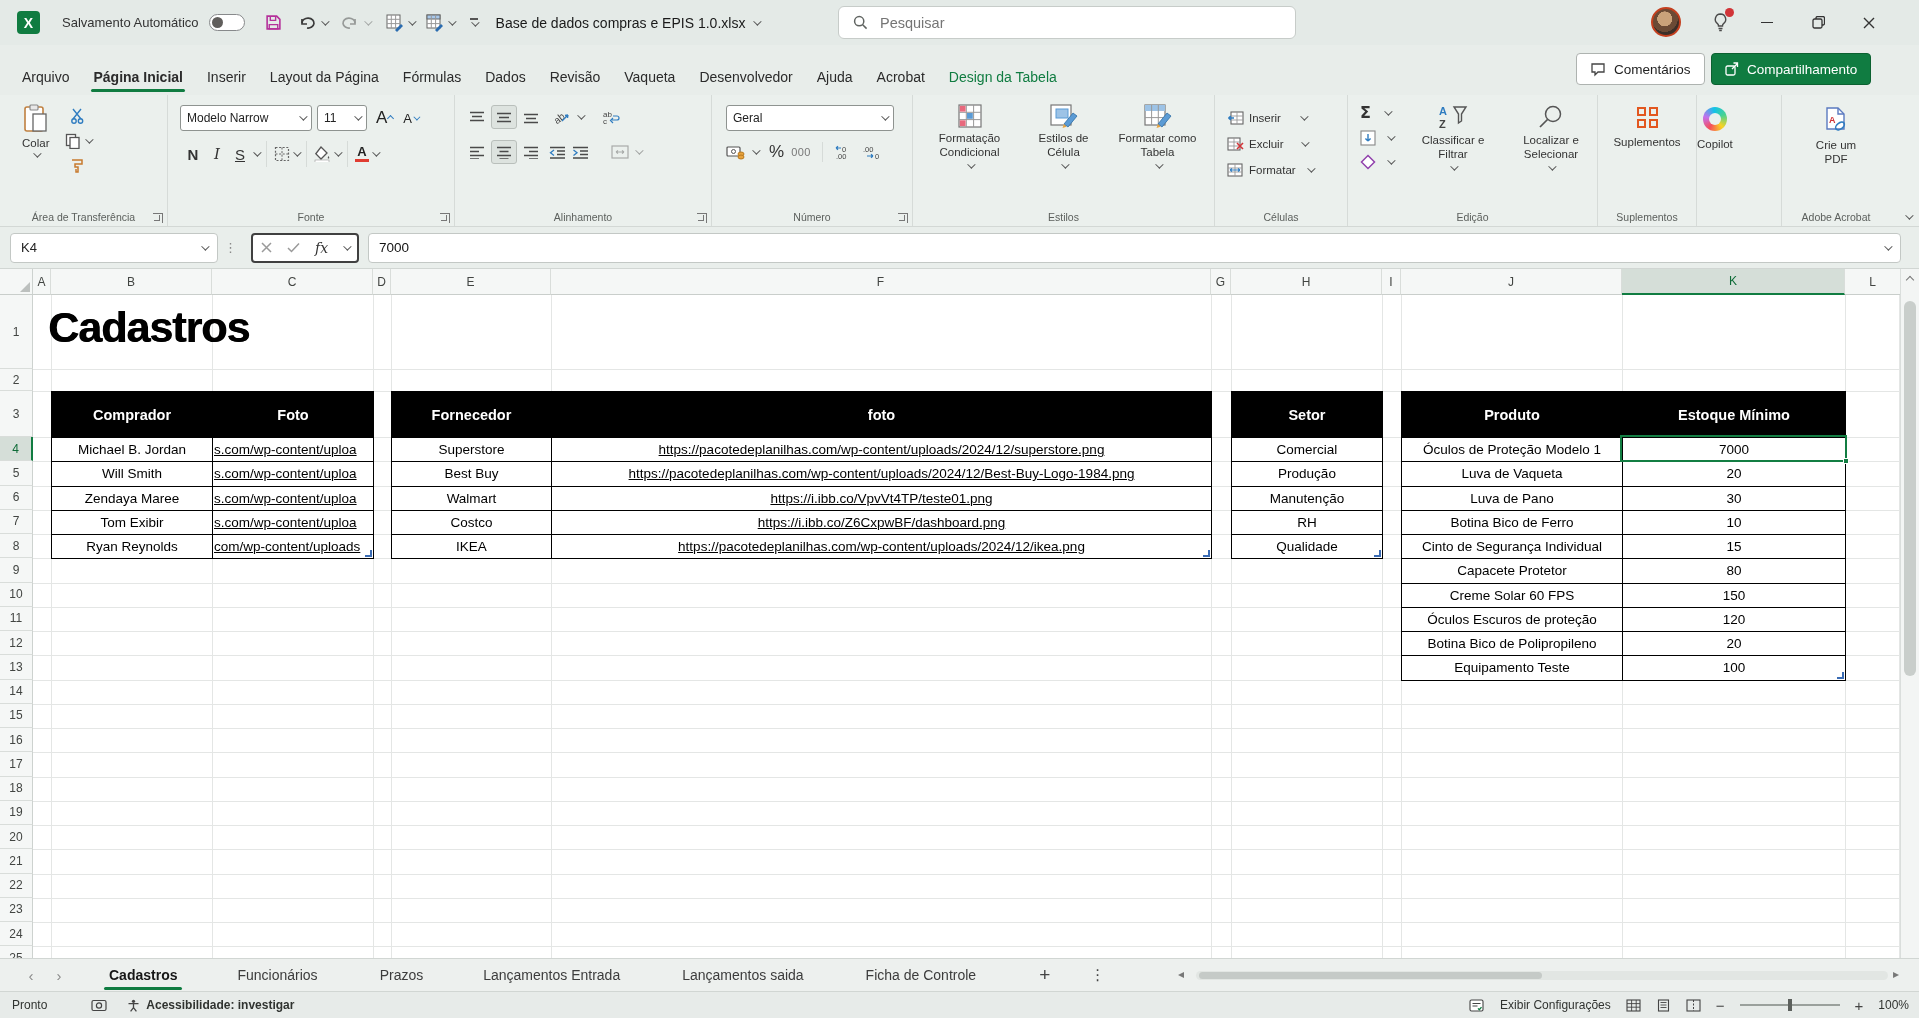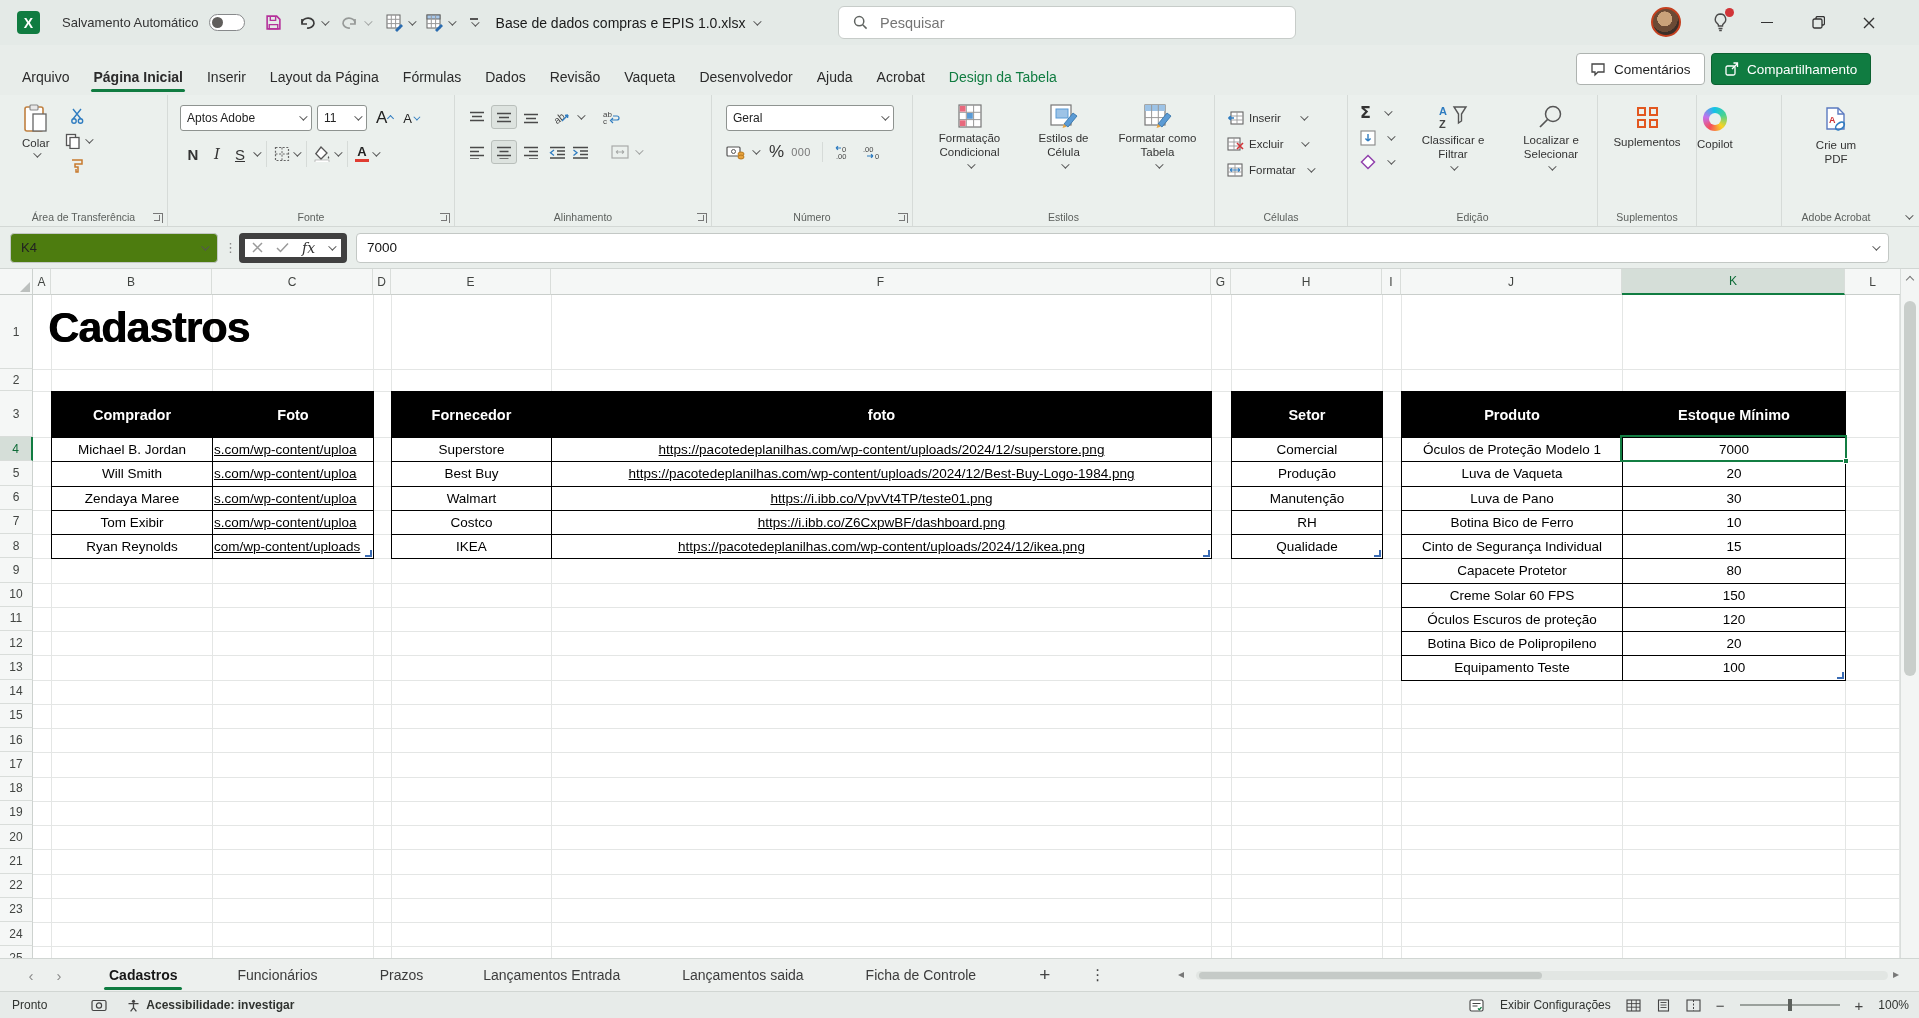--- a/index.html
+++ b/index.html
@@ -43,22 +43,22 @@
 .ln{stroke:#4a4a4a;stroke-width:1.5}
 .stackbtn{display:flex;align-items:center;gap:5px;font-size:11.5px;color:#333;height:26px}
 .vbtn{display:flex;flex-direction:column;align-items:center;text-align:center;font-size:11.5px;color:#333;line-height:1.25;gap:3px}
 .cpi{width:24px;height:24px;border-radius:50%;background:conic-gradient(from 210deg,#f64f59,#c471ed,#12c2e9,#49d292,#f9d423,#f64f59);position:relative}
 .cpi:after{content:"";position:absolute;inset:6px;border-radius:50%;background:#EBF0ED}
 .addin-ic{display:grid;grid-template-columns:9px 9px;grid-template-rows:9px 9px;gap:3px}
 .addin-ic i{border:2px solid #E2571F}
 .collapsechev{position:absolute;right:8px;bottom:6px}
 
 .fbar{position:absolute;left:0;top:227px;width:1919px;height:41px;background:#E9EEEB;display:flex;align-items:center}
-.namebox{margin-left:10px;width:208px;height:30px;background:#4d7c0f;border:1px solid #C3C8C5;border-radius:4px;display:flex;align-items:center;justify-content:space-between;padding:0 10px;font-size:13px;color:#222}
-.fxgroup{margin-left:2px;width:108px;height:30px;background:#fff;border:6px solid #404040;border-radius:4px;display:flex;align-items:center;justify-content:space-around;color:#9a9a9a;font-size:14px}
+.namebox{margin-left:10px;width:208px;height:30px;background:#ffffff;border:1px solid #C3C8C5;border-radius:4px;display:flex;align-items:center;justify-content:space-between;padding:0 10px;font-size:13px;color:#222}
+.fxgroup{margin-left:14px;width:108px;height:30px;background:#fff;border:2px solid #404040;border-radius:4px;display:flex;align-items:center;justify-content:space-around;color:#9a9a9a;font-size:14px}
 .fx{font-family:"DejaVu Serif",serif;font-style:italic;color:#333;font-size:14px}
 .ffield{margin-left:9px;width:1533px;height:30px;background:#fff;border:1px solid #C3C8C5;border-radius:4px;display:flex;align-items:center;justify-content:space-between;padding:0 10px;font-size:13.5px;color:#111}
 .dots3{color:#8a8a8a;font-size:13px;margin-left:6px;letter-spacing:0}
 
 .gridwrap{position:absolute;left:0;top:268px;width:1919px;height:690px;background:#fff;border-top:1px solid #D1D6D3}
 .corner{position:absolute;left:0;top:0;width:33px;height:26px;background:#F5F7F6;border-right:1px solid #CDD2CF;border-bottom:1px solid #C9CECB}
 .corner i{position:absolute;right:2px;bottom:2px;width:0;height:0;border-left:10px solid transparent;border-bottom:10px solid #BCC0BE}
 .colhdrs{position:absolute;left:33px;top:0;width:1867px;height:26px;display:flex}
 .ch{height:26px;border-right:1px solid #D9DDDA;border-bottom:1px solid #C9CECB;background:#F5F7F6;font-size:12px;color:#424542;display:flex;align-items:center;justify-content:center}
 .ch:nth-child(1){width:18px}.ch:nth-child(2){width:161px}.ch:nth-child(3){width:161px}.ch:nth-child(4){width:18px}
@@ -256,21 +256,21 @@
           </span>
       </div>
     </div>
     <span class="rg-label">Área de Transferência</span>
     <span class="launcher"></span>
   </div>
 
   <div class="rg" style="width:287px">
     <div style="display:flex;gap:5px;padding:10px 0 0 12px;align-items:center">
       <div class="sel" style="width:132px;height:26px">
-          <span>Aptos Adobe</span>
+          <span>Modelo Narrow</span>
           <span class="chev"></span>
         </div>
       <div class="sel" style="width:50px;height:26px">
           <span>11</span>
           <span class="chev"></span>
         </div>
       <span class="smbtn" style="font-size:17px;color:#222;margin-left:4px">A<span class="chev up" style="border-color:#2F7CC0;margin-left:1px;width:5px;height:5px"></span></span>
       <span class="smbtn" style="font-size:13px;color:#222;margin-left:5px">A<span class="chev" style="border-color:#2F7CC0;margin-left:1px;width:5px;height:5px"></span></span>
     </div>
     <div style="display:flex;gap:3px;padding:10px 0 0 14px;align-items:center;height:36px">

